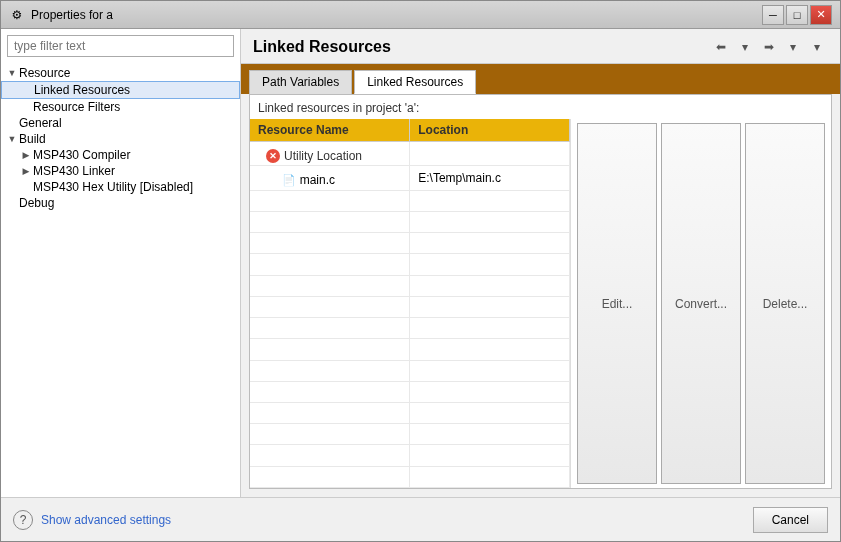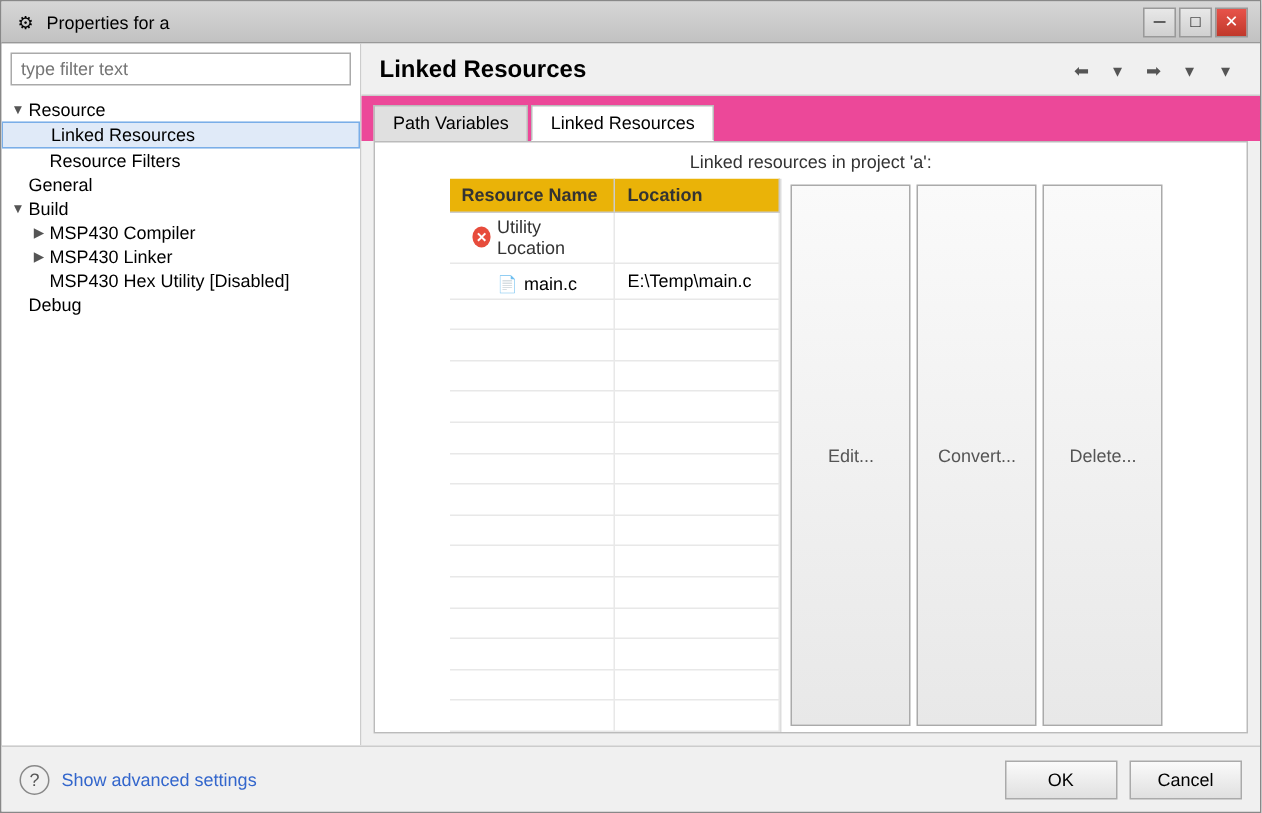--- a/index.html
+++ b/index.html
@@ -173,21 +173,21 @@
       align-items: center;
       justify-content: center;
       font-size: 12px;
       color: #555;
     }
 
     
     .tab-bar {
       display: flex;
       padding: 6px 24px 0 8px;
-      background: #ec4899;
+      background: #a16207;
     }
 
     .tab {
       padding: 4px 12px;
       border: 1px solid #bbb;
       background: #e0e0e0;
       cursor: pointer;
       font-size: 12px;
       margin-right: 2px;
       border-bottom: none;
@@ -201,21 +201,20 @@
 
     
     .main-content {
       flex: 1;
       background: #fff;
       margin: 0 8px 8px 8px;
       border: 1px solid #bbb;
       display: flex;
       flex-direction: column;
       overflow: hidden;
-      align-items: center;
     }
 
     .section-label {
       padding: 6px 8px 4px 8px;
       font-size: 12px;
       color: #333;
     }
 
     .table-container {
       flex: 1;
@@ -548,18 +547,17 @@
 
       </div>
 
     </div>
   </div>
 
   <div class="bottom-bar">
     <div class="help-icon">?</div>
     <a class="advanced-link">Show advanced settings</a>
     <div class="bottom-right">
-      <button class="dialog-btn">OK</button>
       <button class="dialog-btn">Cancel</button>
     </div>
   </div>
 
 </div>
 
 </body></html>

